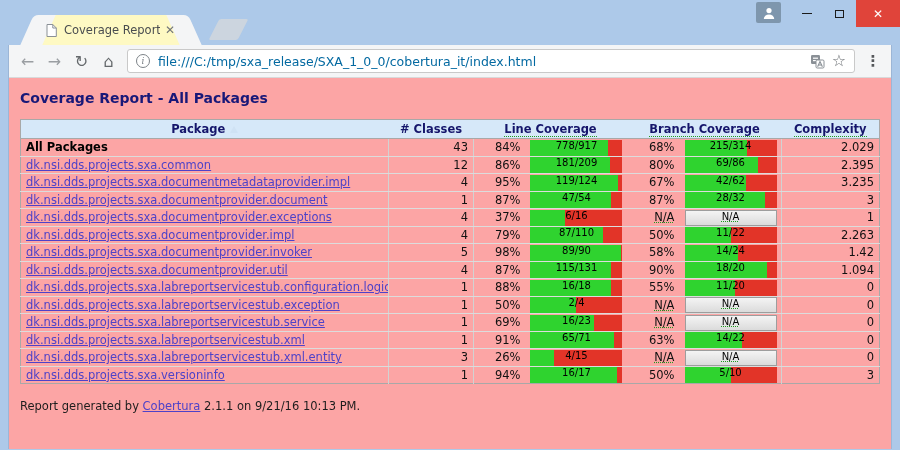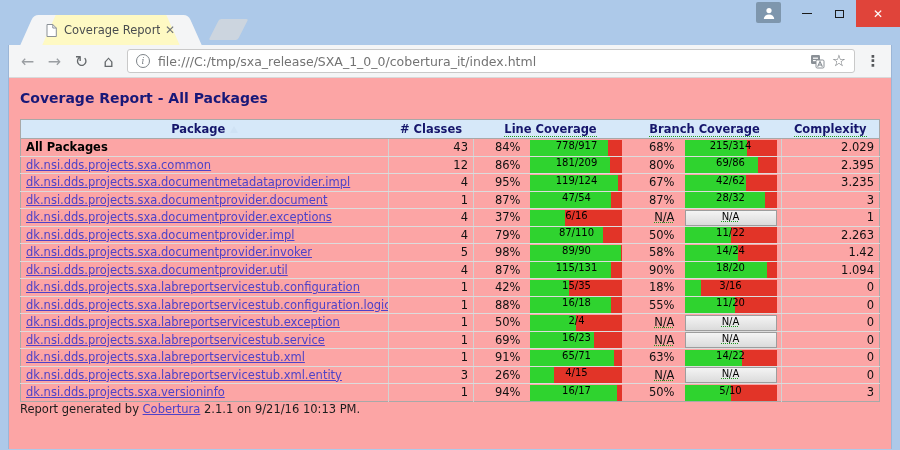--- a/index.html
+++ b/index.html
@@ -50,21 +50,21 @@
   .nav-icon.dim { color:#9a9ea2; }
   .address-bar {
     flex:1; height:24px; background:#fff; border:1px solid #c9c9c9; border-radius:3px;
     display:flex; align-items:center; padding:0 8px; margin:0 5px;
   }
   .info-icon {
     width:14px; height:14px; min-width:14px; border-radius:50%; border:1px solid #7d8388;
     color:#7d8388; font-size:9px; display:flex; align-items:center; justify-content:center;
     font-family:"DejaVu Serif",serif; font-style:italic;
   }
-  .url-text { margin-left:8px; font-size:12.5px; color:#737373; flex:1; white-space:nowrap; overflow:hidden; }
+  .url-text { margin-left:8px; font-size:12.5px; color:#0369a1; flex:1; white-space:nowrap; overflow:hidden; }
   .addr-icon { margin-left:9px; display:flex; align-items:center; }
   .star-icon { font-size:16px; color:#6f7377; margin-left:7px; line-height:16px; }
   .menu-btn { width:26px; text-align:center; font-size:15px; color:#55585b; font-weight:bold; }
 
   
   .content { background:#fca5a5; height:371px; padding:9px 11px 0 11px; overflow:hidden; }
   .page-heading { font-size:14px; font-weight:bold; color:#181878; margin:3px 0 13px 0; }
 
   table.report { border-collapse:collapse; width:100%; border:1px solid #a8a8a8; table-layout:fixed; }
   .report th {
@@ -91,21 +91,21 @@
     text-decoration:underline; text-decoration-style:dotted; text-decoration-color:#1f9a1f;
   }
   .tip { border-bottom:1px dotted #1f9a1f; }
   .sort-arrow {
     display:inline-block; margin-left:5px; width:0; height:0;
     border-left:4px solid transparent; border-right:4px solid transparent;
     border-bottom:7px solid #cfe2f4; vertical-align:baseline;
   }
   .pkg a, .report-footer a { color:#4e42c8; }
   .pkg b { color:#000; }
-  .report-footer { font-size:11.5px; color:#1d1d1d; }
+  .report-footer { margin-top:15px; font-size:11.5px; color:#1d1d1d; }
 </style>
 </head>
 <body>
 
 <div class="window">
 
   <div class="titlebar">
     <div class="tab">
       <span style="display:flex;">
         <svg width="11" height="13" viewBox="0 0 11 13">
@@ -258,29 +258,20 @@
         <tr>
           <td class="pkg"><a href="#">dk.nsi.dds.projects.sxa.documentprovider.util</a></td>
           <td class="num cls">4</td>
           <td class="pct">87%</td>
           <td class="barcell"><span class="bar"><span class="fill" style="width: 87%;"></span><span class="bar-label">115/131</span></span></td>
           <td class="pct">90%</td>
           <td class="barcell sep"><span class="bar"><span class="fill" style="width: 90%;"></span><span class="bar-label">18/20</span></span></td>
           <td class="num">1.094</td>
         </tr>
 
-        <tr>
-          <td class="pkg"><a href="#">dk.nsi.dds.projects.sxa.labreportservicestub.configuration</a></td>
-          <td class="num cls">1</td>
-          <td class="pct">42%</td>
-          <td class="barcell"><span class="bar"><span class="fill" style="width: 42%;"></span><span class="bar-label">15/35</span></span></td>
-          <td class="pct">18%</td>
-          <td class="barcell sep"><span class="bar"><span class="fill" style="width: 18%;"></span><span class="bar-label">3/16</span></span></td>
-          <td class="num">0</td>
-        </tr>
 
         <tr>
           <td class="pkg"><a href="#">dk.nsi.dds.projects.sxa.labreportservicestub.configuration.logic</a></td>
           <td class="num cls">1</td>
           <td class="pct">88%</td>
           <td class="barcell"><span class="bar"><span class="fill" style="width: 88%;"></span><span class="bar-label">16/18</span></span></td>
           <td class="pct">55%</td>
           <td class="barcell sep"><span class="bar"><span class="fill" style="width: 55%;"></span><span class="bar-label">11/20</span></span></td>
           <td class="num">0</td>
         </tr>

